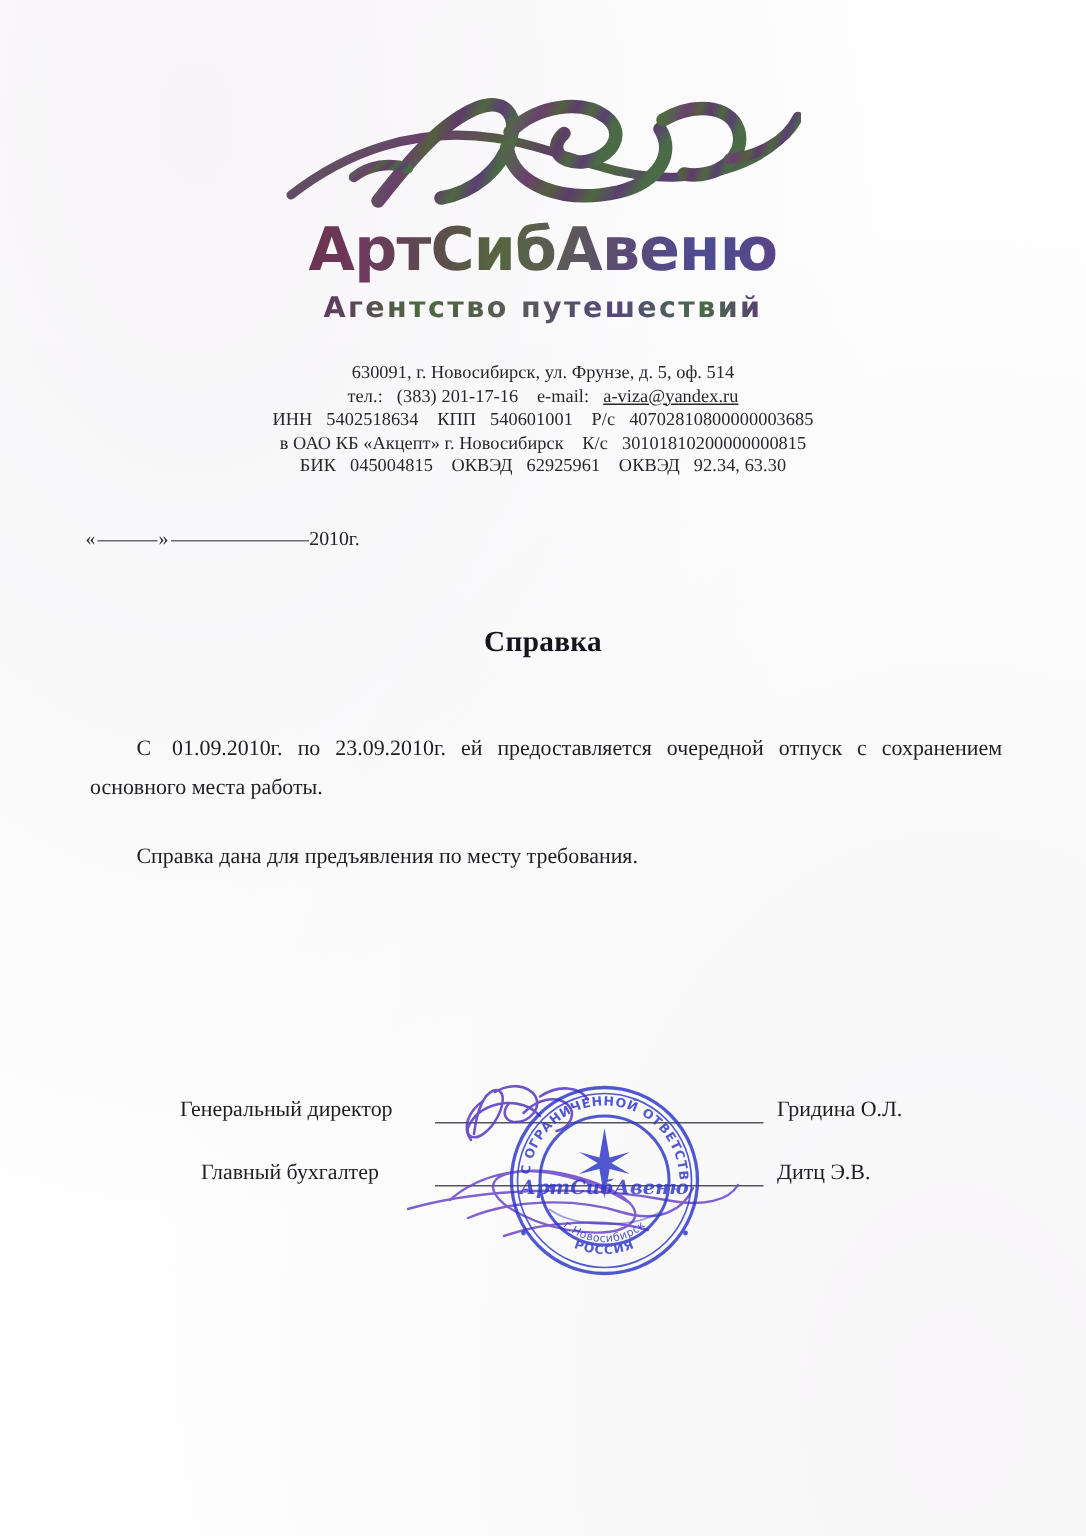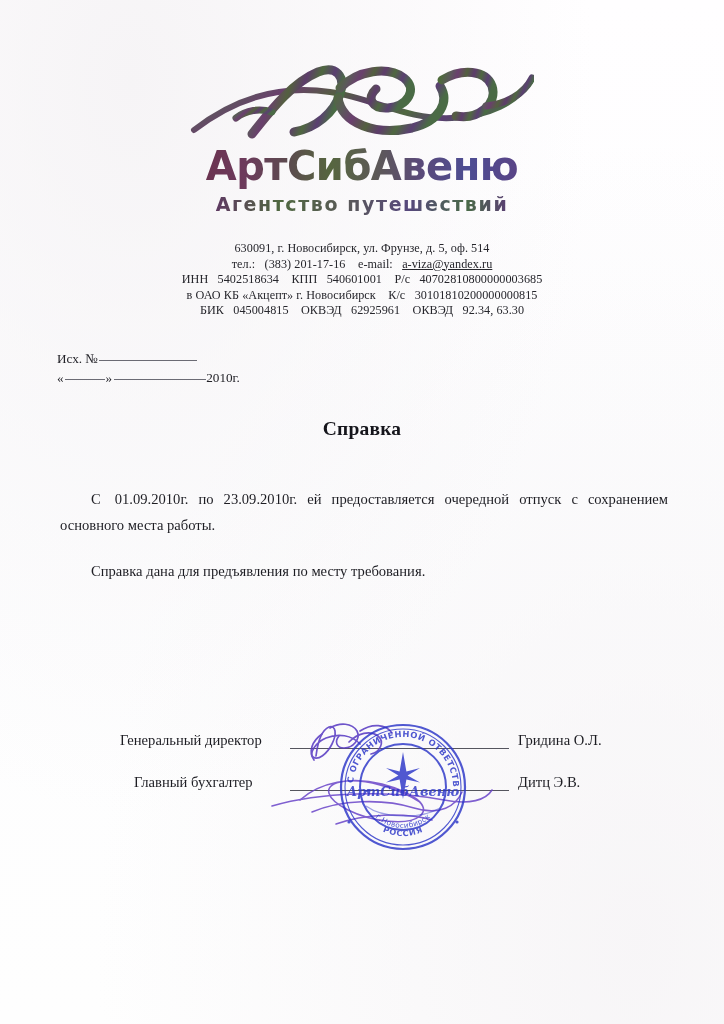--- a/index.html
+++ b/index.html
@@ -284,24 +284,20 @@
       <span>62925961</span>
       <span>&nbsp;&nbsp;</span>
       <span>ОКВЭД</span>
       <span>&nbsp;</span>
       <span>92.34, 63.30</span>
     </div>
   </div>
 
   <div id="ref-block">
     <div class="row">
-      <span>Исх. №</span>
-      <span class="rule rule-ref"></span>
-    </div>
-    <div class="row">
       <span>«</span>
       <span class="rule rule-day"></span>
       <span>»</span>
       <span class="rule rule-month"></span>
       <span>2010г.</span>
     </div>
   </div>
 
   <div id="doc-title">Справка</div>
 

